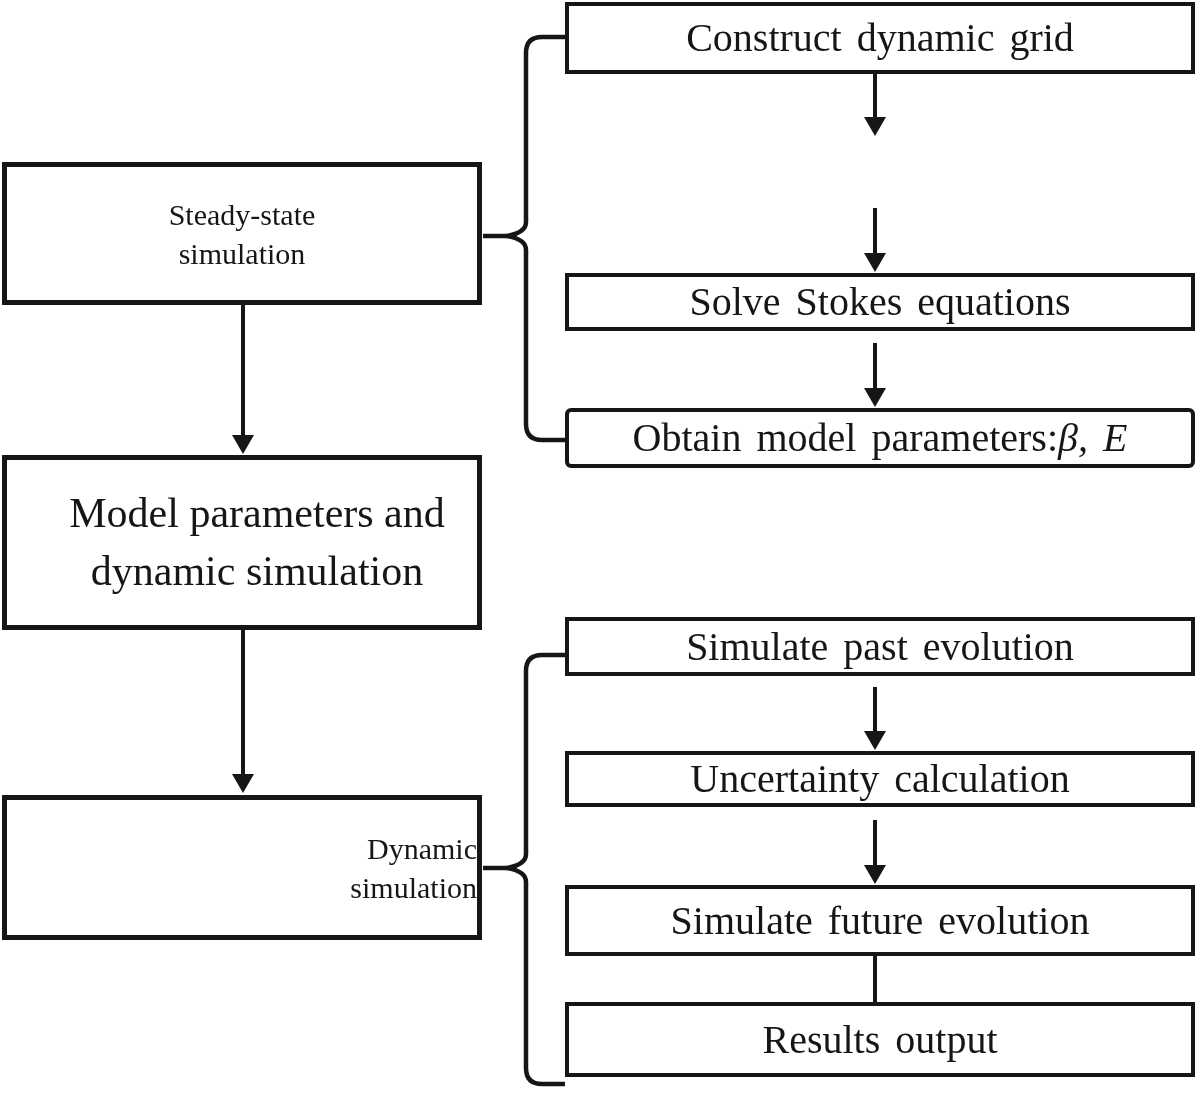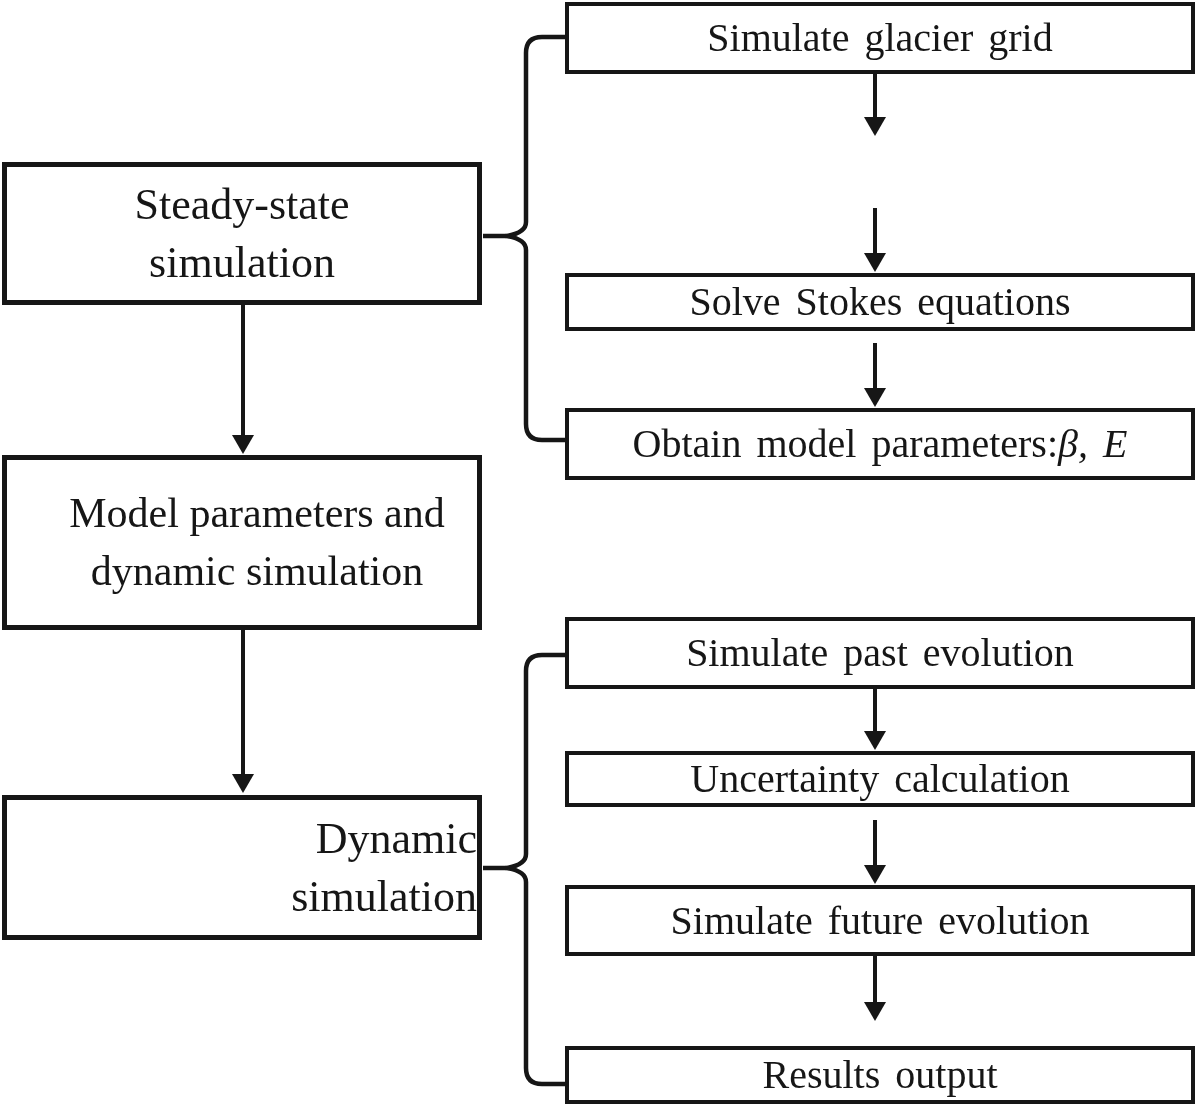--- a/index.html
+++ b/index.html
@@ -39,39 +39,39 @@
     left: 565px;
     width: 630px;
     font-size: 40px;
     word-spacing: 5px;
     white-space: nowrap;
   }
   .lbox {
     left: 2px;
     width: 480px;
     border-width: 5px;
-    font-size: 44px;
+    font-size: 30px;
     line-height: 1.3;
   }
   .lbox.mid {
     font-size: 42px;
     line-height: 1.38;
     padding-left: 30px;
   }
   .emph {
     font-style: italic;
   }
   #b-construct   { top: 2px;    height: 72px; }
   #b-boundary    { top: 137px;  height: 73px; }
   #b-stokes      { top: 273px;  height: 58px; }
-  #b-obtain      { top: 408px;  height: 72px; flex-direction: row; }
-  #b-past        { top: 617px;  height: 72px; }
+  #b-obtain      { top: 408px;  height: 60px; flex-direction: row; border-radius: 6px; }
+  #b-past        { top: 617px;  height: 59px; }
   #b-uncertainty { top: 751px;  height: 56px; }
   #b-future      { top: 885px;  height: 71px; align-items: center; }
-  #b-results     { top: 1002px; height: 58px; margin-top: 44px; }
+  #b-results     { top: 1002px; height: 75px; }
   #b-steady      { top: 162px;  height: 143px; }
   #b-params      { top: 455px;  height: 175px; }
   #b-dynamic     { top: 795px;  height: 145px; align-items: flex-end; }
 </style>
 </head>
 <body>
 
 <div id="canvas">
 
   <svg id="connectors" width="1201" height="1108" viewBox="0 0 1201 1108">
@@ -117,21 +117,21 @@
     <div>Model parameters and</div>
     <div>dynamic simulation</div>
   </div>
 
   <div class="box lbox" id="b-dynamic">
     <div>Dynamic</div>
     <div>simulation</div>
   </div>
 
   <div class="box rbox" id="b-construct">
-    <div>Simulate glacier grid</div>
+    <div>Construct dynamic grid</div>
   </div>
 
 
   <div class="box rbox" id="b-stokes">
     <div>Solve Stokes equations</div>
   </div>
 
   <div class="box rbox" id="b-obtain">
     <span>Obtain model parameters: </span>
       <span class="emph">β, E</span>

